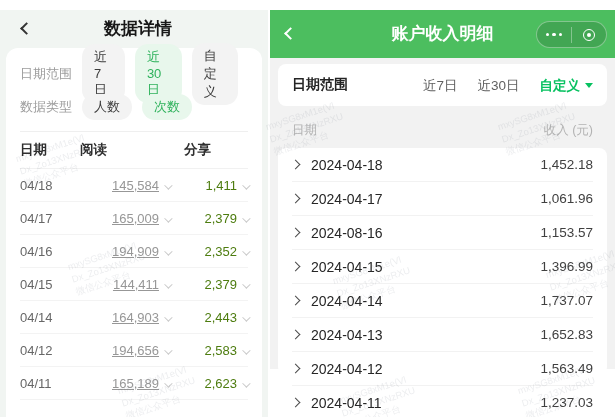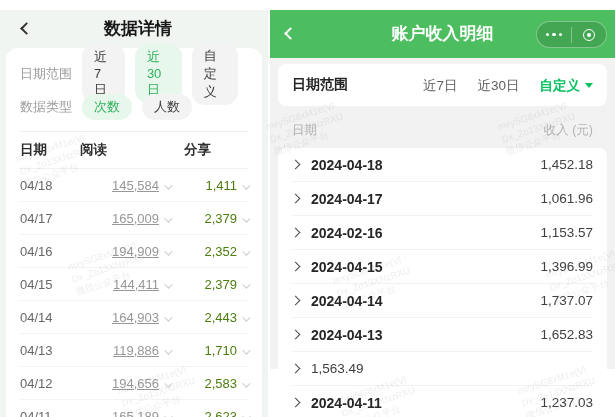--- a/index.html
+++ b/index.html
@@ -46,21 +46,21 @@
   .rcard1 { position:absolute; left:8px; right:8px; top:54px; height:42px; background:#ffffff; border-radius:8px; display:flex; align-items:center; padding:0 14px; }
   .rflabel { font-size:14px; font-weight:bold; color:#242424; flex:1; }
   .ropt { font-size:13.5px; color:#5f5f5f; margin-left:20px; cursor:pointer; display:inline-flex; align-items:center; }
   .ropt-active { color:#07c160; font-weight:bold; }
   .tri-dn { width:0; height:0; border-left:4.5px solid transparent; border-right:4.5px solid transparent; border-top:5.5px solid #07c160; margin-left:5px; }
 
   .rthead { position:absolute; left:8px; right:8px; top:102px; height:36px; display:flex; align-items:center; justify-content:space-between; padding:0 14px; font-size:12.5px; color:#b3b3b3; }
   .rcard2 { position:absolute; left:8px; right:8px; top:138px; bottom:-6px; background:#ffffff; border-radius:8px; padding:0 14px; }
   .rrow { display:flex; align-items:center; height:34px; border-bottom:1px solid #f2f2f2; cursor:pointer; }
   .chev-right { width:7px; height:7px; border-top:1.7px solid #4a4a4a; border-right:1.7px solid #4a4a4a; transform:rotate(45deg); margin-right:12px; flex:none; }
-  .rdate { font-size:14px; font-weight:bold; color:#262626; flex:1; }
+  .rdate { font-size:14px; font-weight:normal; color:#262626; flex:1; }
   .ramount { font-size:13.5px; color:#404040; }
 
   
   .wm-layer { position:absolute; inset:0; pointer-events:none; }
   .wm { position:absolute; transform:rotate(-18deg); font-size:9.5px; line-height:13px; color:rgba(95,105,120,0.12); white-space:nowrap; }
 </style>
 </head>
 <body>
 
 <div class="stage">
@@ -75,22 +75,22 @@
     <div class="lcard">
       <div class="lfilters" id="left-filters">
           <div class="lfilter-row">
             <span class="flabel">日期范围</span>
             <span class="chip">近7日</span>
             <span class="chip chip-active">近30日</span>
             <span class="chip">自定义</span>
           </div>
           <div class="lfilter-row">
             <span class="flabel">数据类型</span>
+            <span class="chip">人数</span>
             <span class="chip chip-active">次数</span>
-            <span class="chip">人数</span>
           </div>
         </div>
       <div class="lthead">
         <span class="lth-date">日期</span>
         <span class="lth-read">阅读</span>
         <span class="lth-share">分享</span>
       </div>
       <div id="left-rows">
           <div class="lrow">
             <span class="ldate">04/18</span>
@@ -109,25 +109,20 @@
           </div>
           <div class="lrow">
             <span class="ldate">04/15</span>
             <span class="lval">144,411<i class="caret-dn"></i></span>
             <span class="lshare">2,379<i class="caret-dn"></i></span>
           </div>
           <div class="lrow">
             <span class="ldate">04/14</span>
             <span class="lval">164,903<i class="caret-dn"></i></span>
             <span class="lshare">2,443<i class="caret-dn"></i></span>
-          </div>
-          <div class="lrow">
-            <span class="ldate">04/13</span>
-            <span class="lval">119,886<i class="caret-dn"></i></span>
-            <span class="lshare">1,710<i class="caret-dn"></i></span>
           </div>
           <div class="lrow">
             <span class="ldate">04/12</span>
             <span class="lval">194,656<i class="caret-dn"></i></span>
             <span class="lshare">2,583<i class="caret-dn"></i></span>
           </div>
           <div class="lrow">
             <span class="ldate">04/11</span>
             <span class="lval">165,189<i class="caret-dn"></i></span>
             <span class="lshare">2,623<i class="caret-dn"></i></span>
@@ -170,40 +165,41 @@
           <span class="rdate">2024-04-18</span>
           <span class="ramount">1,452.18</span>
         </div>
         <div class="rrow">
           <i class="chev-right"></i>
           <span class="rdate">2024-04-17</span>
           <span class="ramount">1,061.96</span>
         </div>
         <div class="rrow">
           <i class="chev-right"></i>
-          <span class="rdate">2024-02-16</span>
+          <span class="rdate">2024-08-16</span>
           <span class="ramount">1,153.57</span>
         </div>
         <div class="rrow">
           <i class="chev-right"></i>
           <span class="rdate">2024-04-15</span>
           <span class="ramount">1,396.99</span>
         </div>
         <div class="rrow">
           <i class="chev-right"></i>
           <span class="rdate">2024-04-14</span>
           <span class="ramount">1,737.07</span>
         </div>
         <div class="rrow">
           <i class="chev-right"></i>
           <span class="rdate">2024-04-13</span>
           <span class="ramount">1,652.83</span>
         </div>
         <div class="rrow">
           <i class="chev-right"></i>
+          <span class="rdate">2024-04-12</span>
           <span class="ramount">1,563.49</span>
         </div>
         <div class="rrow">
           <i class="chev-right"></i>
           <span class="rdate">2024-04-11</span>
           <span class="ramount">1,237.03</span>
         </div>
       </div>
   </div>
 

